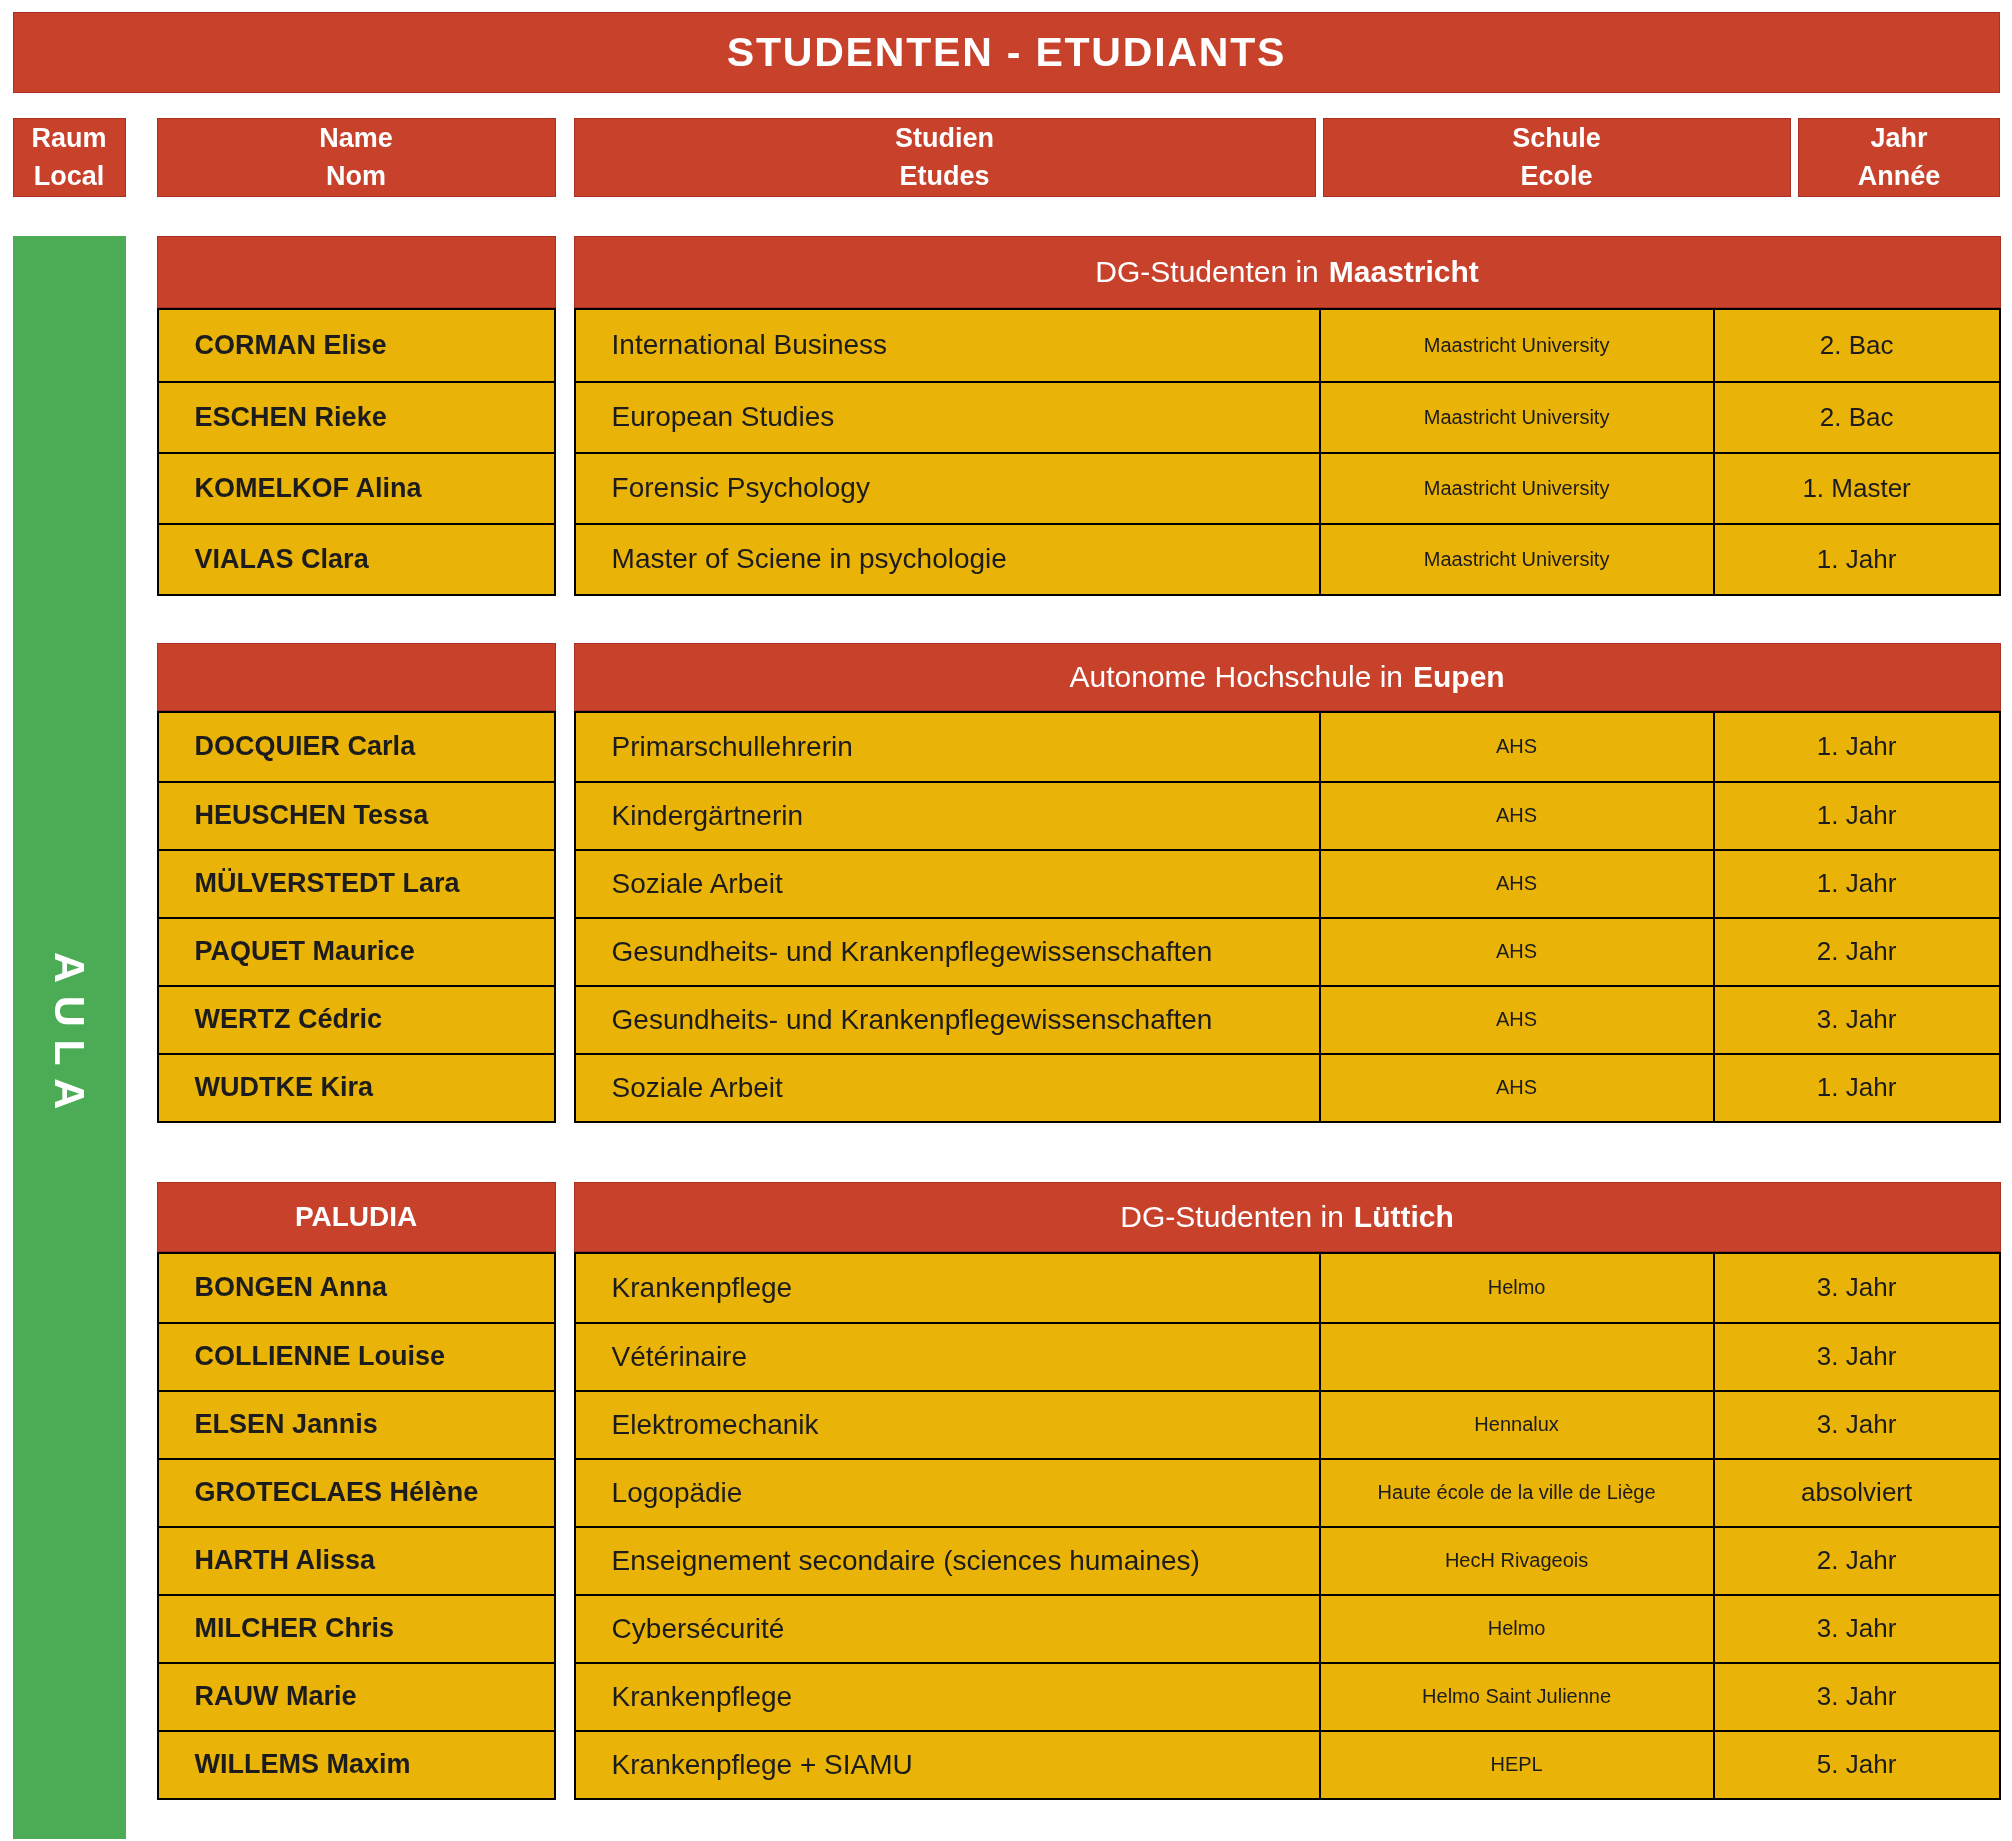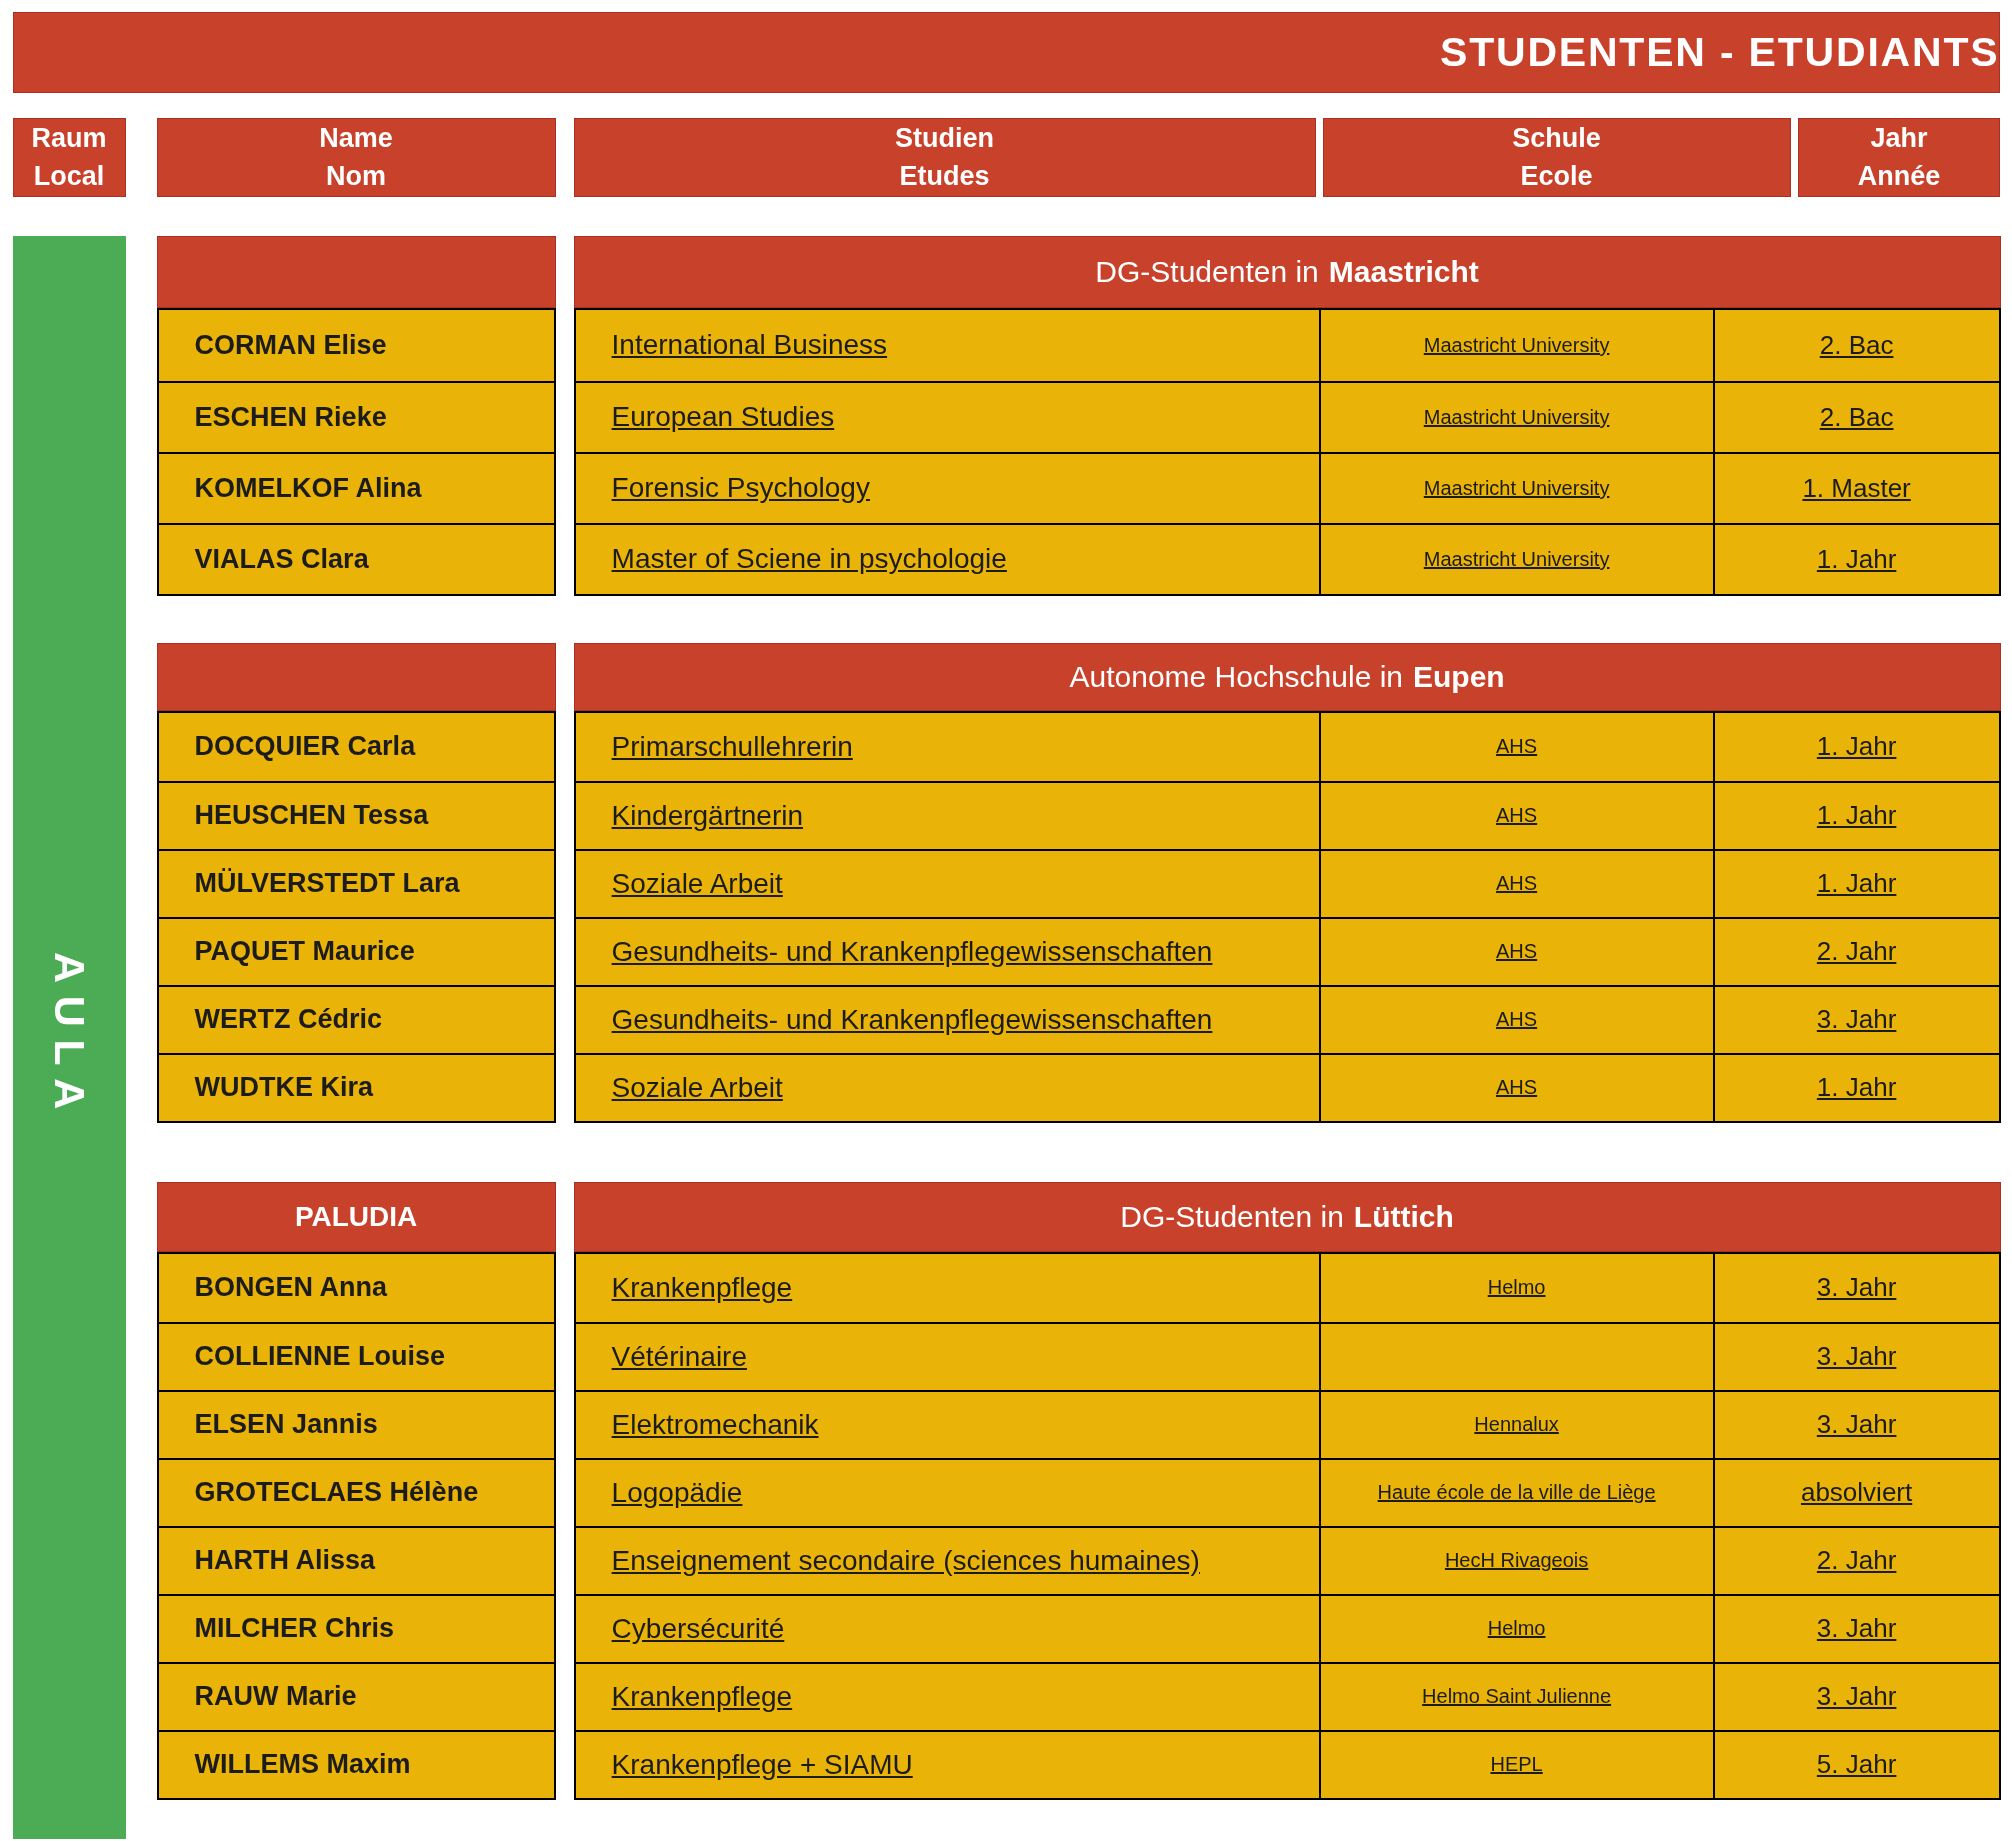--- a/index.html
+++ b/index.html
@@ -3,21 +3,21 @@
 <meta charset="utf-8">
 <style>
   html,body{margin:0;padding:0;background:#fff;}
   body{width:2013px;height:1842px;overflow:hidden;font-family:"Liberation Sans",sans-serif;color:#1c1c1c;}
   .page{position:relative;width:2013px;height:1842px;box-sizing:border-box;padding:11.7px 12.6px 0 12.6px;}
 
   
   .redbox{background:#C8412B;border:1.8px solid #A93123;color:#fff;box-sizing:border-box;}
 
   
-  .title-bar{height:81px;display:flex;align-items:center;justify-content:flex-end;
+  .title-bar{height:81px;display:flex;align-items:center;justify-content:center;
              font-size:41px;font-weight:bold;letter-spacing:1.8px;}
 
   
   .colhead-row{display:flex;margin-top:25px;height:79px;}
   .ch{display:flex;flex-direction:column;justify-content:center;text-align:center;
       font-weight:bold;font-size:27px;line-height:38px;}
   .ch-raum{width:113px;}
   .ch-name{width:399px;margin-left:31px;}
   .head-strip{margin-left:18px;flex:1;display:flex;gap:7px;}
   .ch-studien{width:742px;}
@@ -40,21 +40,21 @@
   .red-head{display:flex;align-items:center;justify-content:center;font-size:30px;}
   .s1 .red-head{height:72px;}
   .s2 .red-head{height:68px;}
   .s3 .red-head{height:70px;}
   .head-line{display:flex;gap:10px;align-items:flex-end;}
   .head-city{font-weight:bold;}
   .name-col .red-head{font-weight:bold;font-size:28px;}
 
   .rows{border:2.7px solid #000;background:#eab308;box-sizing:border-box;}
   .nrow{display:flex;align-items:center;padding-left:36px;font-weight:bold;font-size:27px;box-sizing:border-box;}
-  .rrow{display:flex;box-sizing:border-box;text-decoration:underline;}
+  .rrow{display:flex;box-sizing:border-box;}
   .nrow + .nrow, .rrow + .rrow{border-top:2.7px solid #000;}
   .s1 .nrow,.s1 .rrow{height:71px;}
   .s2 .nrow,.s2 .rrow{height:68px;}
   .s3 .nrow,.s3 .rrow{height:68px;}
 
   .c-stud{width:743px;display:flex;align-items:center;padding-left:36px;font-size:28px;box-sizing:border-box;flex:none;}
   .c-schule{width:396px;border-left:2.7px solid #000;border-right:2.7px solid #000;display:flex;align-items:center;
             justify-content:center;font-size:20px;box-sizing:border-box;flex:none;padding:0 12.6px;}
   .c-jahr{flex:1;display:flex;align-items:center;justify-content:center;font-size:26px;}
 </style>

